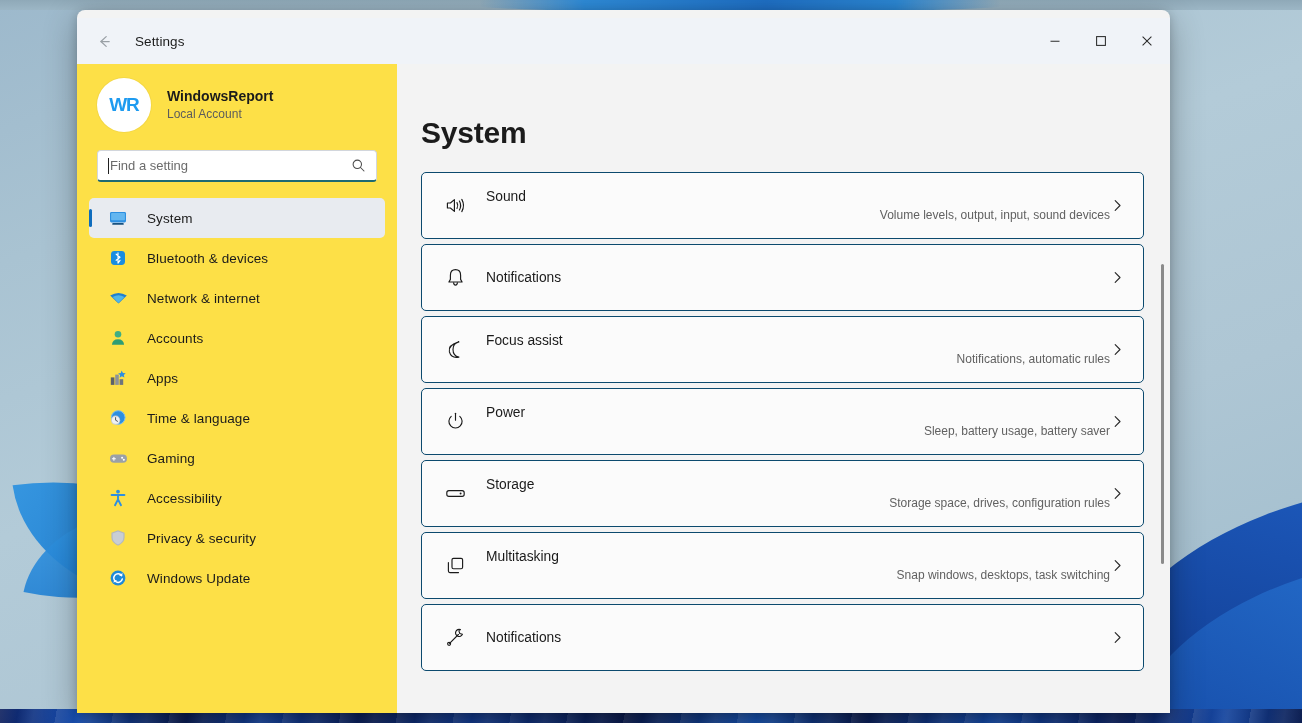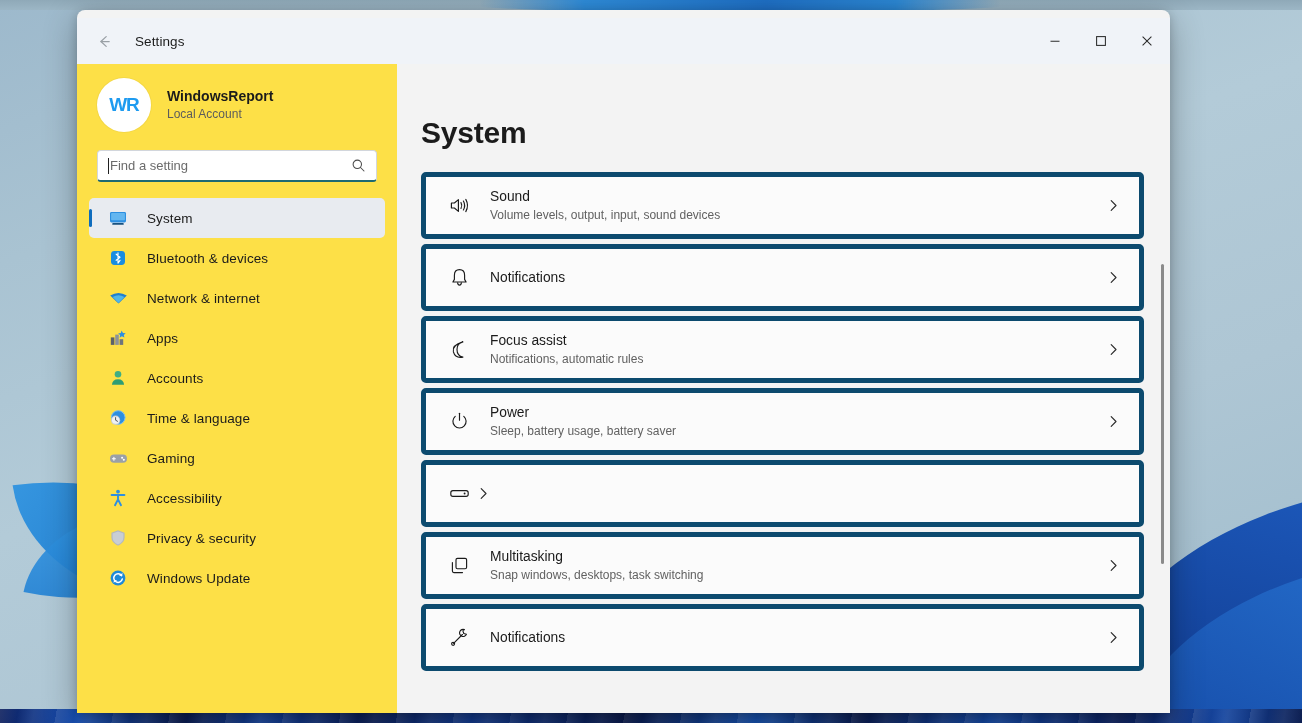--- a/index.html
+++ b/index.html
@@ -257,21 +257,21 @@
     font-size: 30px;
     font-weight: 600;
     color: #1b1b1b;
     padding: 52px 0 22px 0;
     letter-spacing: -.2px;
   }
   .cards { display: flex; flex-direction: column; gap: 5px; }
   .card {
     height: 67px;
     background: #fbfbfb;
-    border: 5px solid #0c4a6e;
+    border: 1px solid #0c4a6e;
     border-radius: 5px;
     display: flex;
     align-items: center;
     padding: 0 18px 0 16px;
   }
   .card-ico {
     width: 34px; height: 34px;
     flex: 0 0 34px;
     display: flex; align-items: center; justify-content: center;
     color: #1b1b1b;
@@ -279,20 +279,21 @@
   .card-text { flex: 1 1 auto; min-width: 0; margin-left: 14px; }
   .card-title {
     font-size: 13.8px;
     color: #1b1b1b;
     line-height: 1.45;
   }
   .card-sub {
     font-size: 12px;
     color: #616161;
     line-height: 1.45;
+    text-align: right;
   }
   .chev { flex: 0 0 auto; display:block; }
 
   
   .scrollbar {
     position: absolute;
     right: 6px; top: 200px;
     width: 3px; height: 300px;
     background: #8a8a8a;
     border-radius: 2px;
@@ -396,37 +397,37 @@
                 <path d="M4.6 8.9 Q10.5 5.4 16.4 8.9 L10.5 15.0 Z" fill="#4fb6e8"></path>
               </svg>
             </span>
             <span class="nav-label">Network &amp; internet</span>
           </div>
 
 
           <div class="nav-item">
             <span class="nav-ico">
               <svg width="20" height="20" viewBox="0 0 20 20" aria-hidden="true">
+                <circle cx="10" cy="6.2" r="3.3" fill="#3fae84"></circle>
+                <path d="M3.9 16.8 Q4.3 11.2 10 11.2 Q15.7 11.2 16.1 16.8 Z" fill="#2f9d74"></path>
+              </svg>
+            </span>
+            <span class="nav-label">Accounts</span>
+          </div>
+
+          <div class="nav-item">
+            <span class="nav-ico">
+              <svg width="20" height="20" viewBox="0 0 20 20" aria-hidden="true">
                 <rect x="2.8" y="9.4" width="3.6" height="7.5" fill="#5c6269"></rect>
                 <rect x="7.2" y="6.6" width="3.6" height="10.3" fill="#8d939a"></rect>
                 <rect x="11.6" y="11.2" width="3.6" height="5.7" fill="#6f757c"></rect>
                 <path d="M13.6 2.6 L15.0 5.0 L17.7 5.2 L15.8 7.0 L16.4 9.6 L13.9 8.3 L11.6 9.8 L12.1 7.1 L10.1 5.4 L12.8 5.1 Z" fill="#2d8fe0"></path>
               </svg>
             </span>
             <span class="nav-label">Apps</span>
-          </div>
-
-          <div class="nav-item">
-            <span class="nav-ico">
-              <svg width="20" height="20" viewBox="0 0 20 20" aria-hidden="true">
-                <circle cx="10" cy="6.2" r="3.3" fill="#3fae84"></circle>
-                <path d="M3.9 16.8 Q4.3 11.2 10 11.2 Q15.7 11.2 16.1 16.8 Z" fill="#2f9d74"></path>
-              </svg>
-            </span>
-            <span class="nav-label">Accounts</span>
           </div>
 
           <div class="nav-item">
             <span class="nav-ico">
               <svg width="20" height="20" viewBox="0 0 20 20" aria-hidden="true">
                 <circle cx="10.2" cy="9.5" r="7" fill="#2d8fe0"></circle>
                 <path d="M3.4 9.5 a6.8 6.8 0 0 1 13.6 0 a6.8 6.8 0 0 1 -13.6 0" fill="none" stroke="#86c5ef" stroke-width=".9"></path>
                 <circle cx="7.6" cy="12.2" r="4.6" fill="#c9ced4"></circle>
                 <circle cx="7.6" cy="12.2" r="3.6" fill="#eff2f5"></circle>
                 <path d="M7.6 9.6 V12.2 L9.5 13.3" stroke="#4d5359" stroke-width="1" fill="none" stroke-linecap="round"></path>
@@ -552,20 +553,24 @@
             </svg>
           </div>
 
           <div class="card">
             <span class="card-ico">
               <svg width="23" height="23" viewBox="0 0 23 23" aria-hidden="true">
                 <rect x="2.8" y="8.6" width="17.4" height="5.8" rx="2.1" fill="none" stroke="#1b1b1b" stroke-width="1.15"></rect>
                 <circle cx="16.6" cy="11.5" r="0.95" fill="#1b1b1b"></circle>
               </svg>
             </span>
+            <div class="card-text">
+              <div class="card-title">Storage</div>
+              <div class="card-sub">Storage space, drives, configuration rules</div>
+            </div>
             <svg class="chev" width="15" height="15" viewBox="0 0 15 15" aria-hidden="true">
               <path d="M5.2 2.6 L10.0 7.5 L5.2 12.4" fill="none" stroke="#2b2b2b" stroke-width="1.15" stroke-linecap="round" stroke-linejoin="round"></path>
             </svg>
           </div>
 
           <div class="card">
             <span class="card-ico">
               <svg width="23" height="23" viewBox="0 0 23 23" aria-hidden="true">
                 <rect x="8.0" y="4.3" width="10.6" height="10.4" rx="1.5" fill="none" stroke="#1b1b1b" stroke-width="1.15"></rect>
                 <path d="M14.5 18.6 H5.9 a1.5 1.5 0 0 1 -1.5 -1.5 V8.5" fill="none" stroke="#1b1b1b" stroke-width="1.15" stroke-linecap="round" stroke-linejoin="round"></path>

